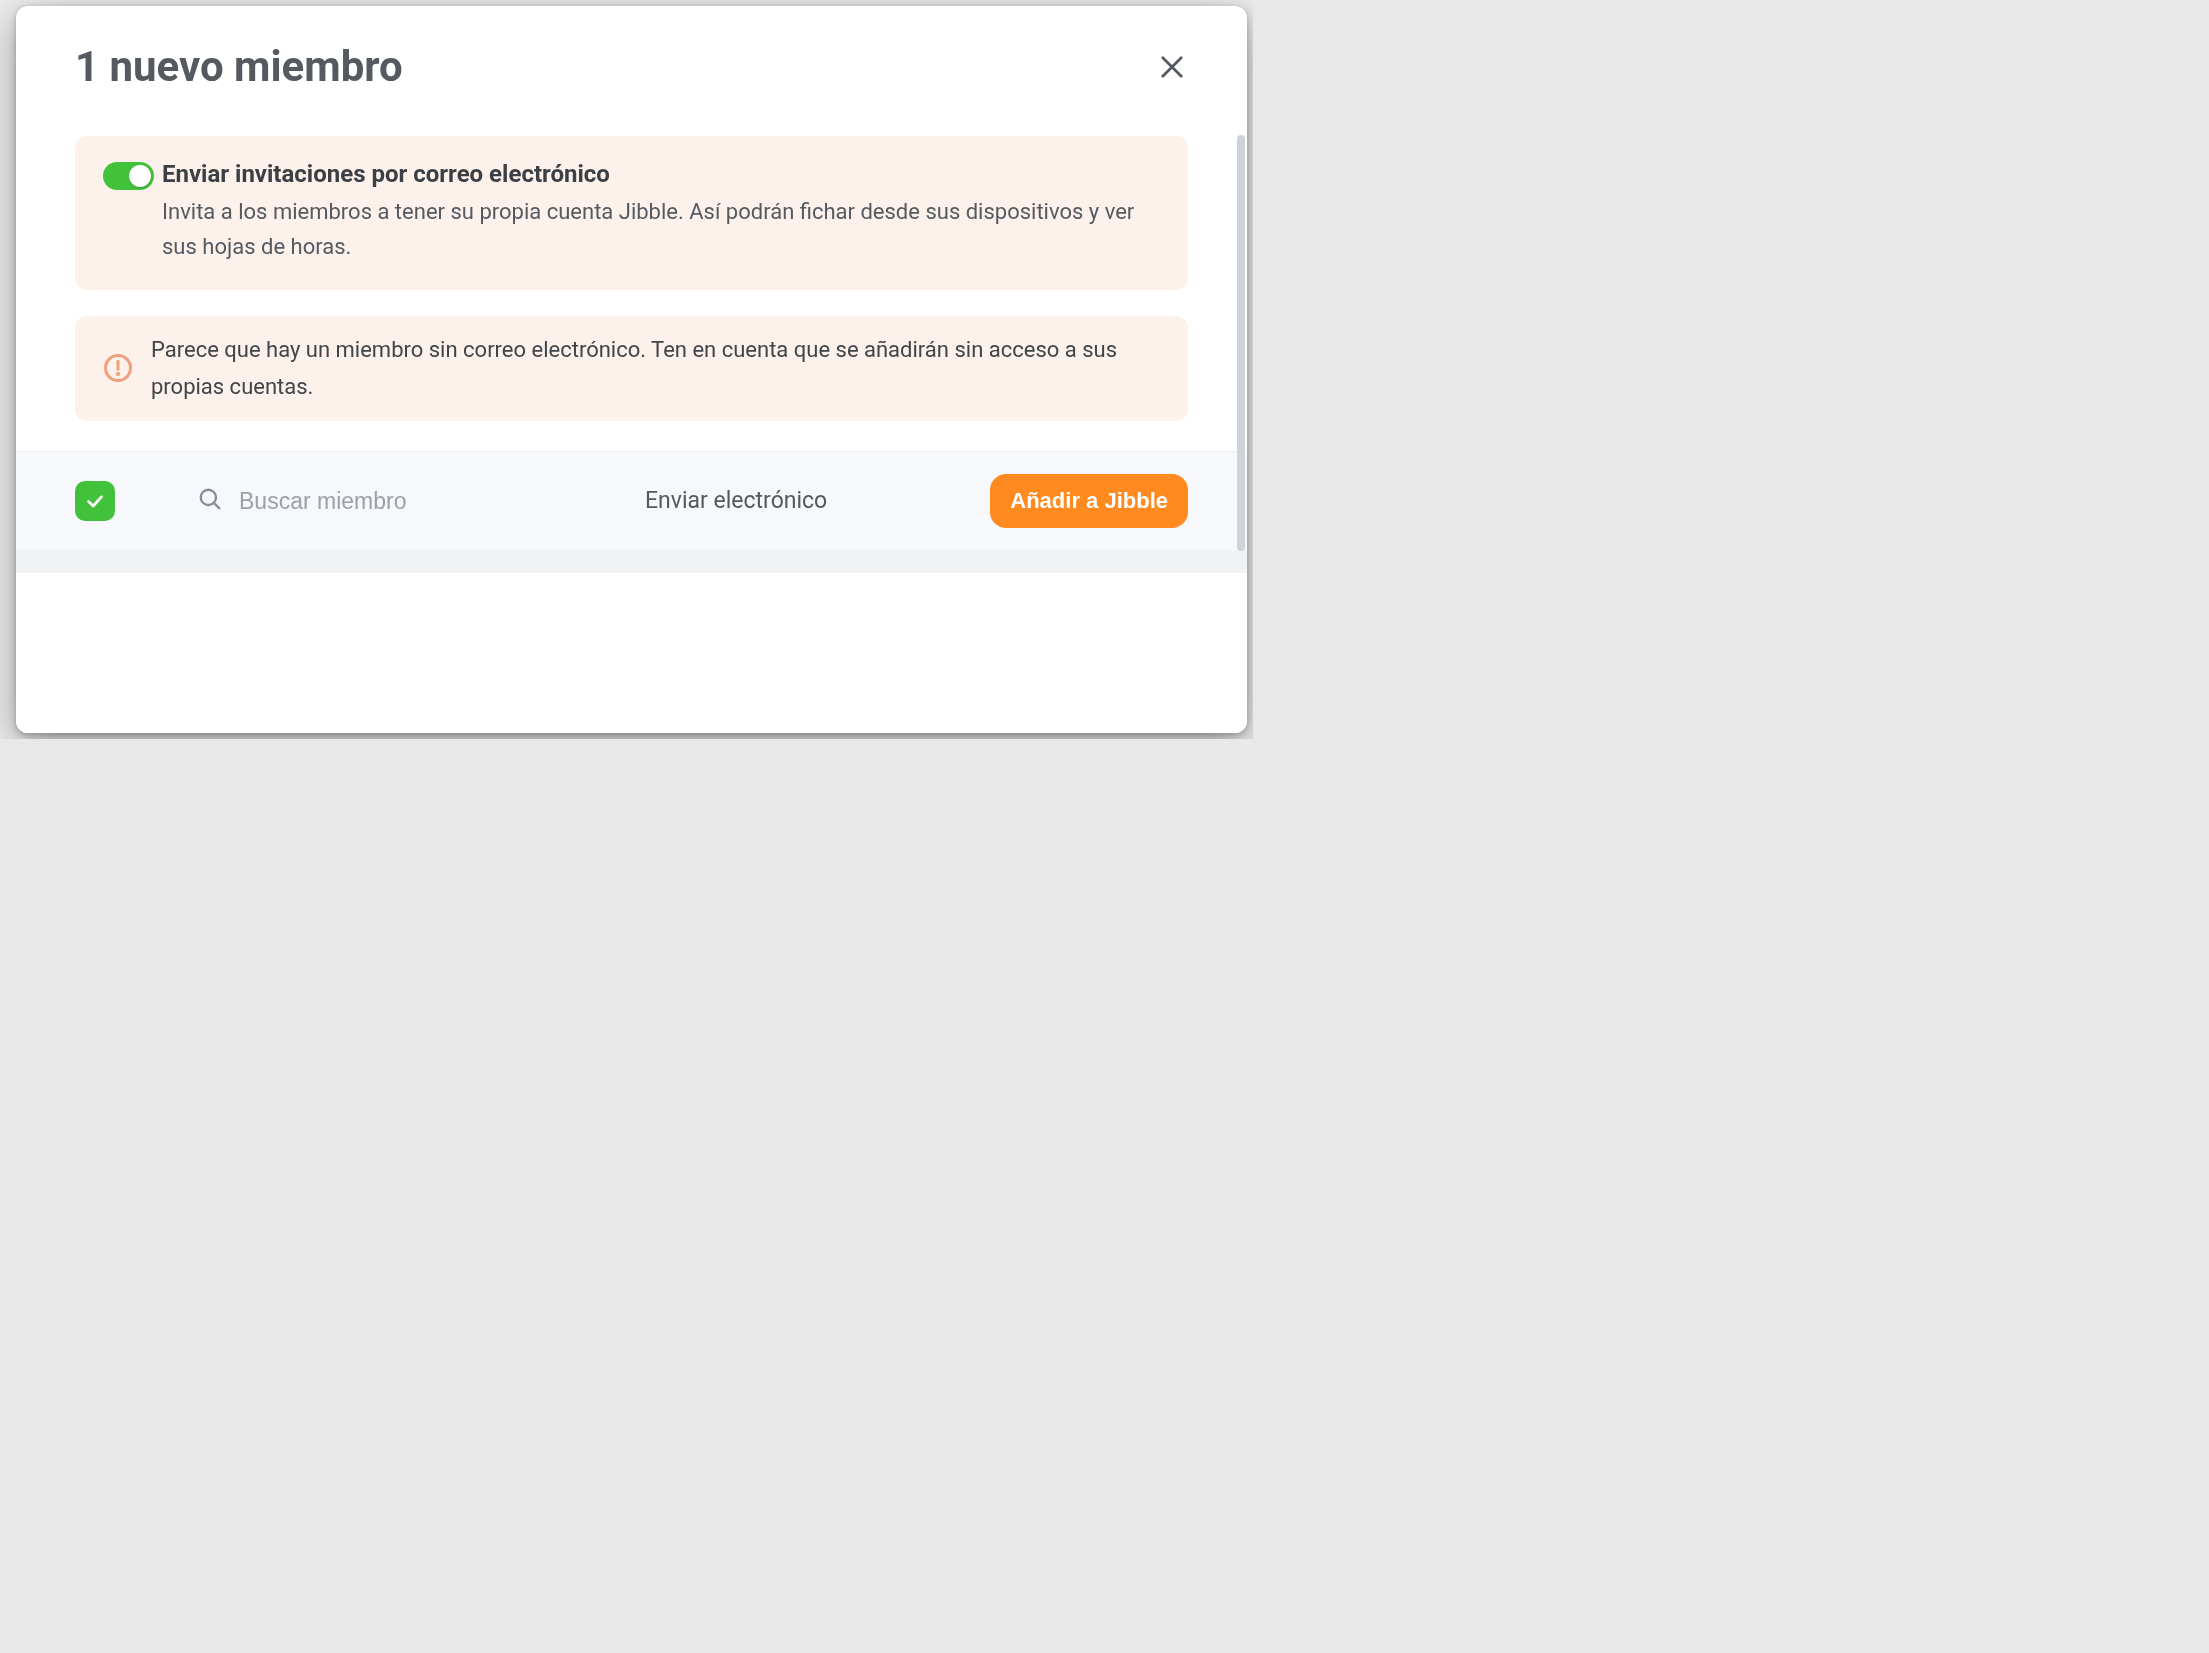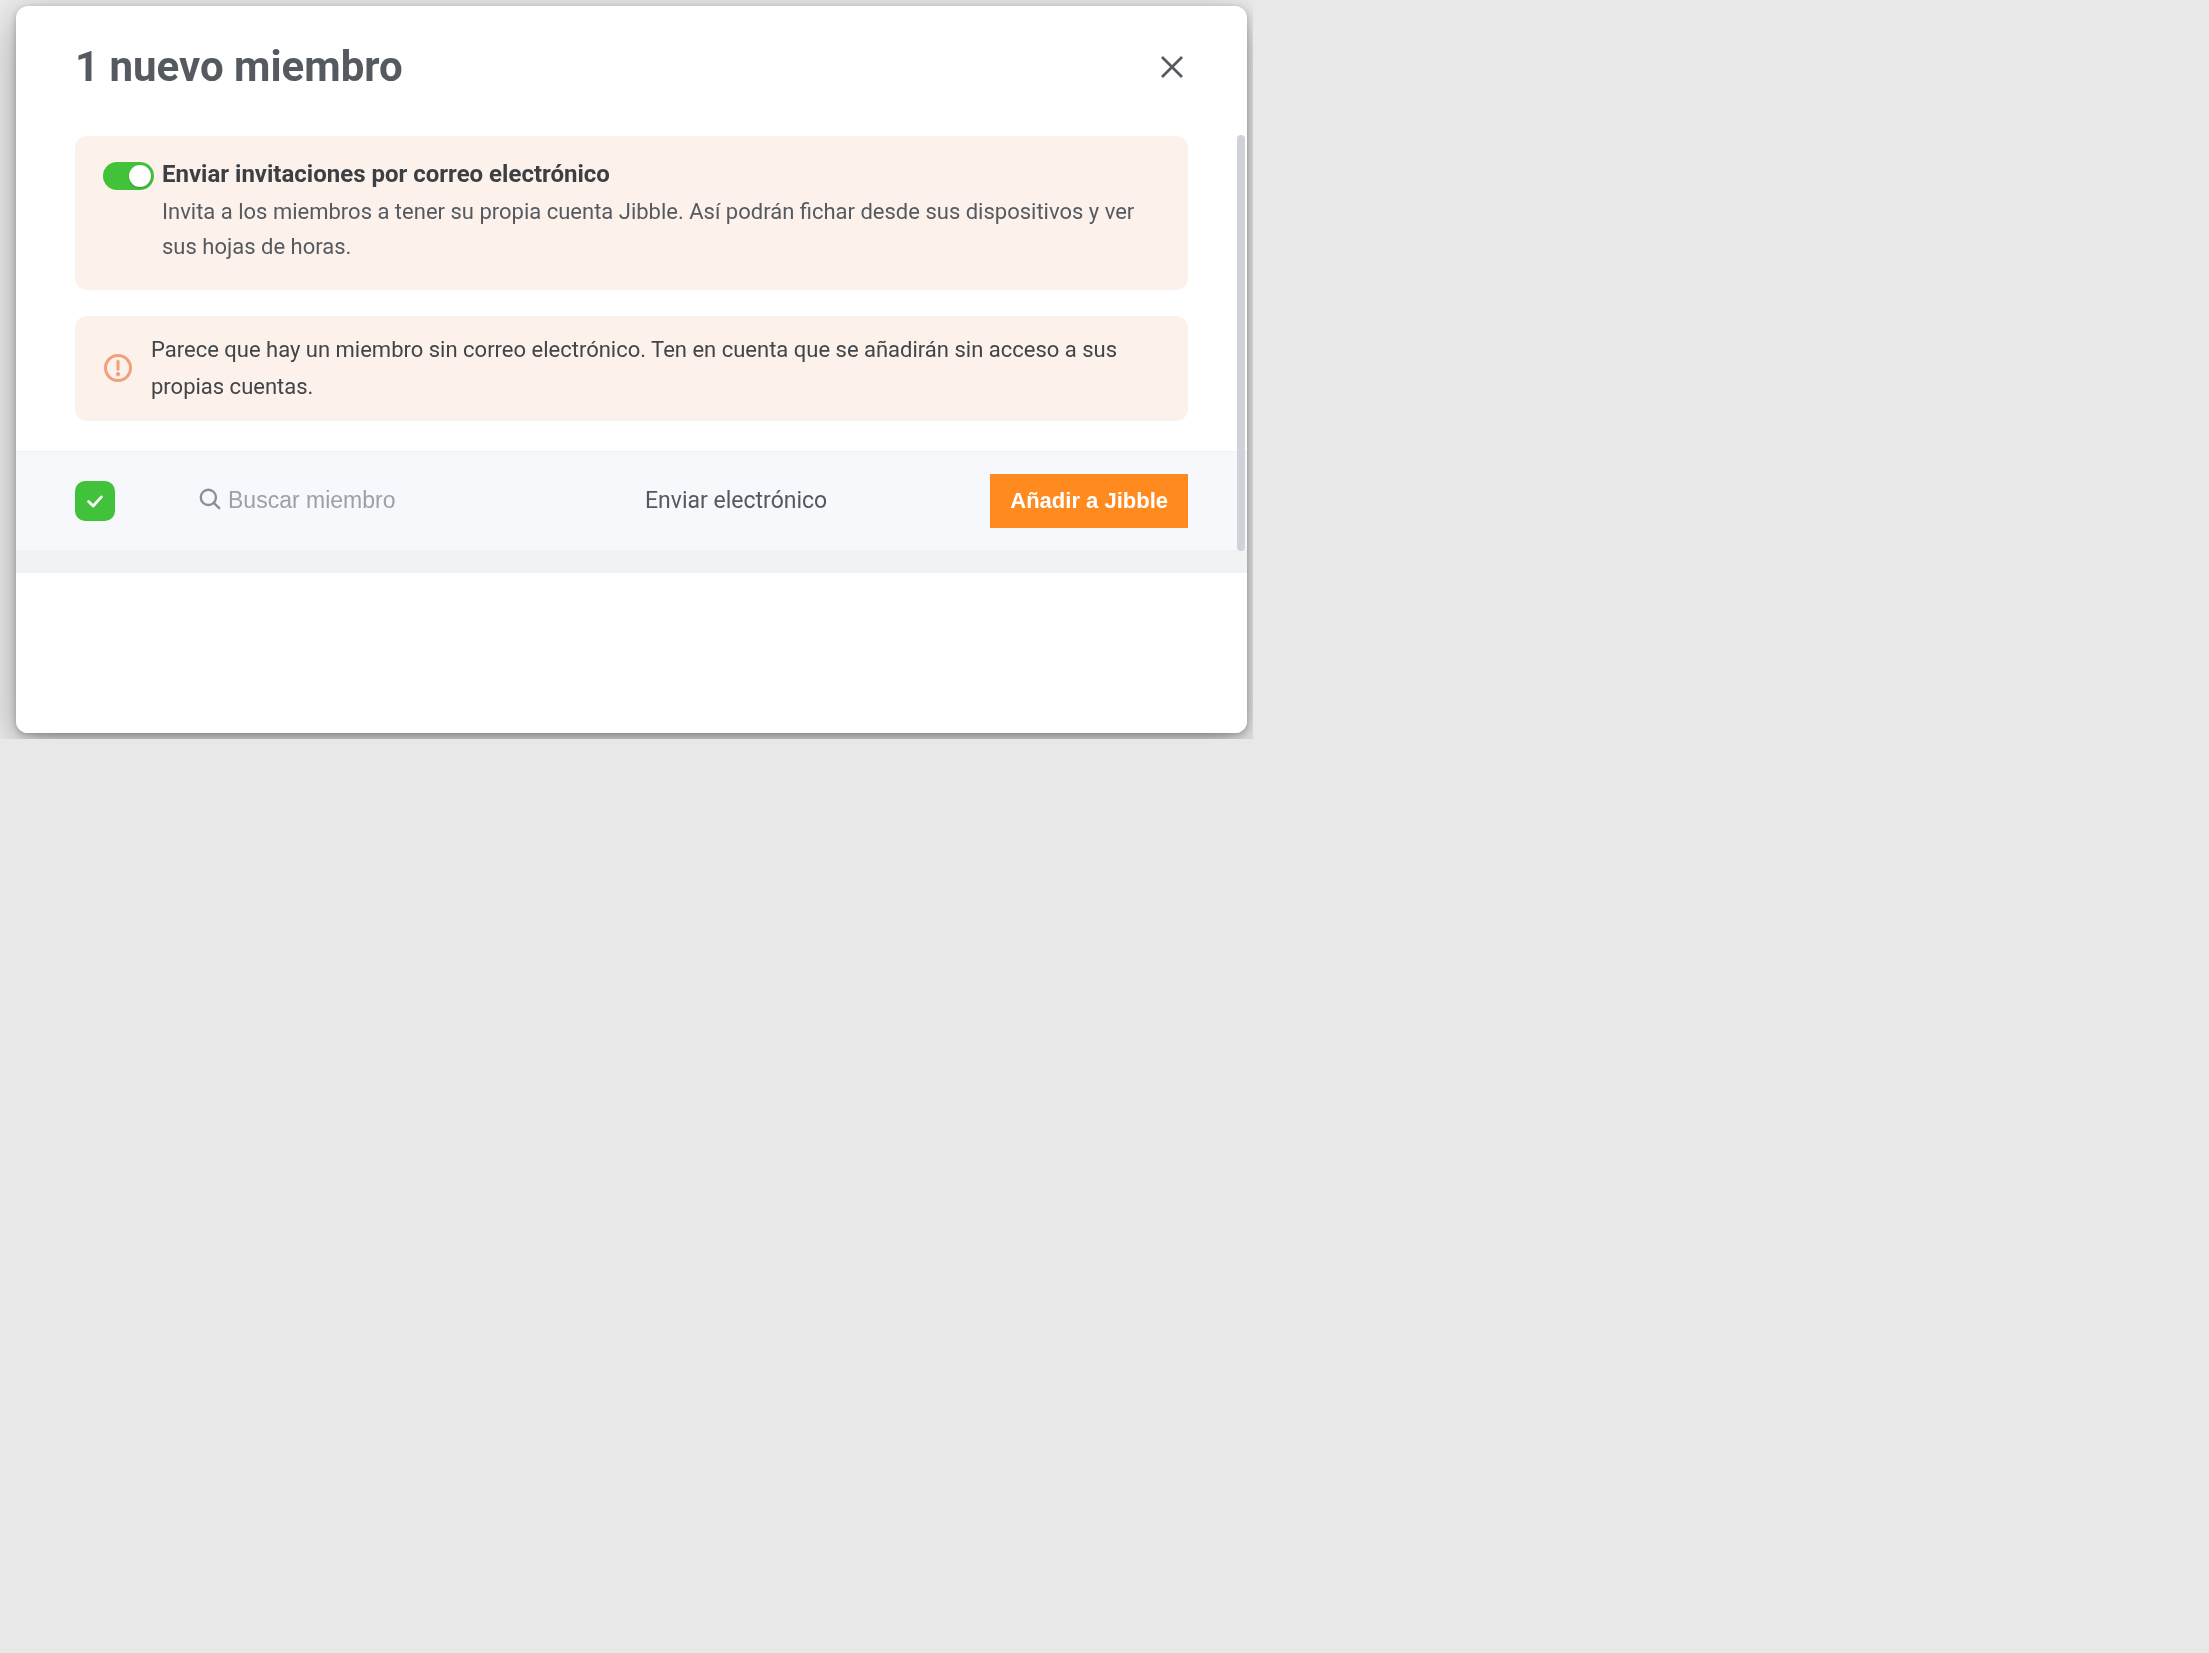--- a/index.html
+++ b/index.html
@@ -138,22 +138,22 @@
     justify-content: center;
     cursor: pointer;
     flex: 0 0 auto;
   }
   .chk svg { width: 22px; height: 22px; }
   .chk svg path { stroke: #fff; stroke-width: 3; fill: none; stroke-linecap: round; stroke-linejoin: round; }
 
   .search-col {
     flex: 0 0 416px;
     display: flex;
-    align-items: center;
-    gap: 3px;
+    align-items: flex-end;
+    gap: 14px;
     margin-left: 50px;
   }
   .search-icon { width: 26px; height: 26px; color:#86909b; flex:0 0 auto; }
   .search-icon circle { fill:none; stroke:#86909b; stroke-width:2.2; }
   .search-icon line { stroke:#86909b; stroke-width:2.2; stroke-linecap:round; }
 
   .search-input {
     border: none;
     background: transparent;
     font-size: 23px;
@@ -167,21 +167,21 @@
     flex: 1;
     font-size: 23px;
     color: #55595f;
     text-align: left;
   }
 
   .add-btn {
     background: #ff8a1f;
     color: #ffffff;
     border: none;
-    border-radius: 0;
+    border-radius: 16px;
     font-size: 22px;
     font-weight: 700;
     padding: 14px 20px;
     cursor: pointer;
     flex: 0 0 auto;
   }
 
   .spacer-row {
     height: 22px;
     background: #f1f2f4;

